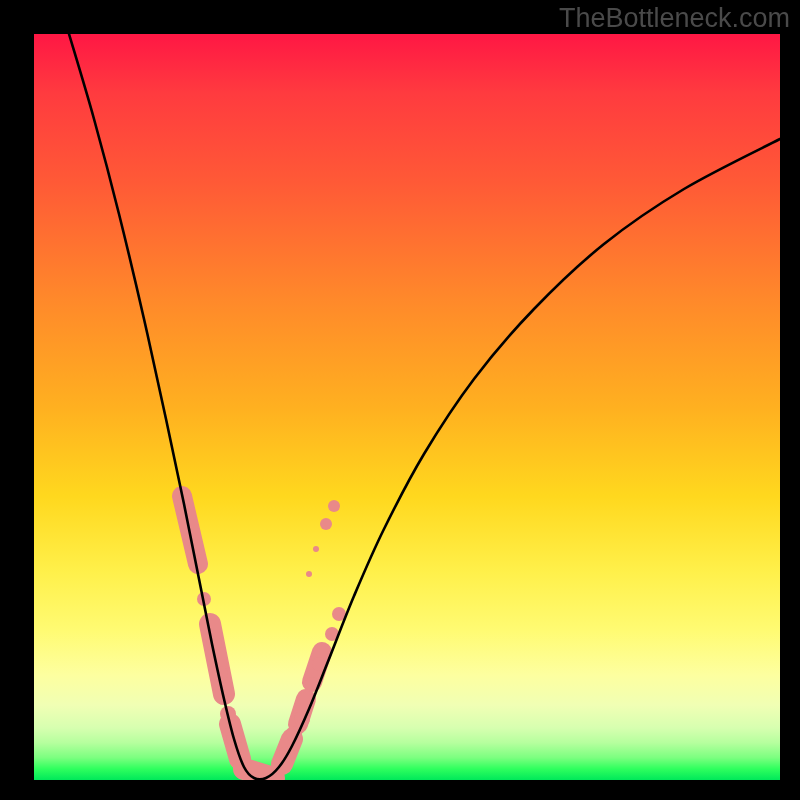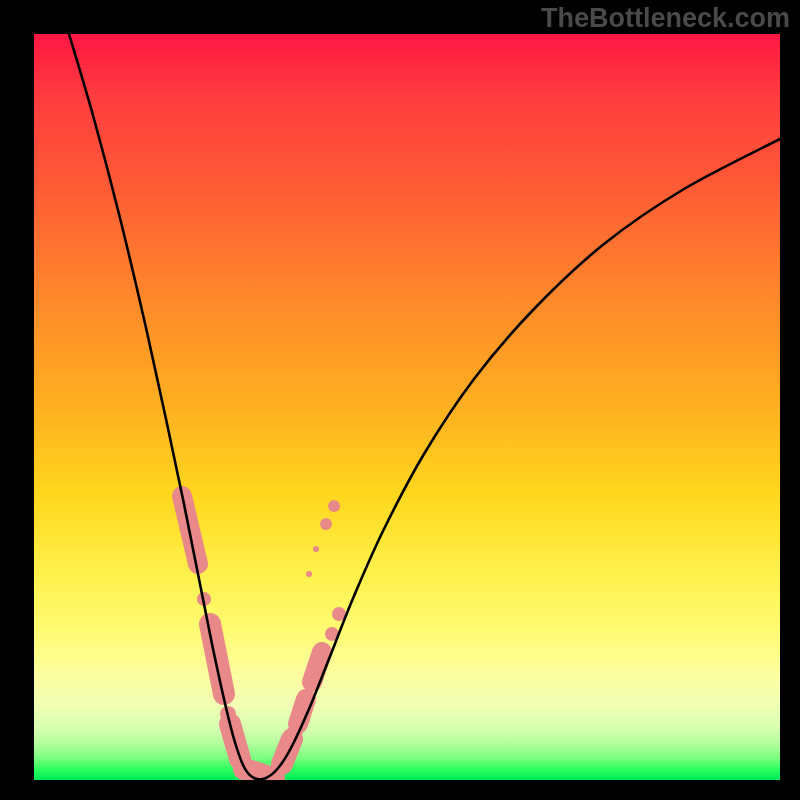--- a/index.html
+++ b/index.html
@@ -45,21 +45,21 @@
       #2fff5e 98.5%,
       #00e85a 100%
     );
   }
   .watermark {
     position: absolute;
     top: 3px;
     right: 10px;
     color: #4a4a4a;
     font-size: 27px;
-    font-weight: 700;
+    font-weight: 400;
     letter-spacing: 0;
     pointer-events: none;
   }
   svg.curve {
     position: absolute;
     inset: 0;
     width: 100%;
     height: 100%;
   }
 </style>

